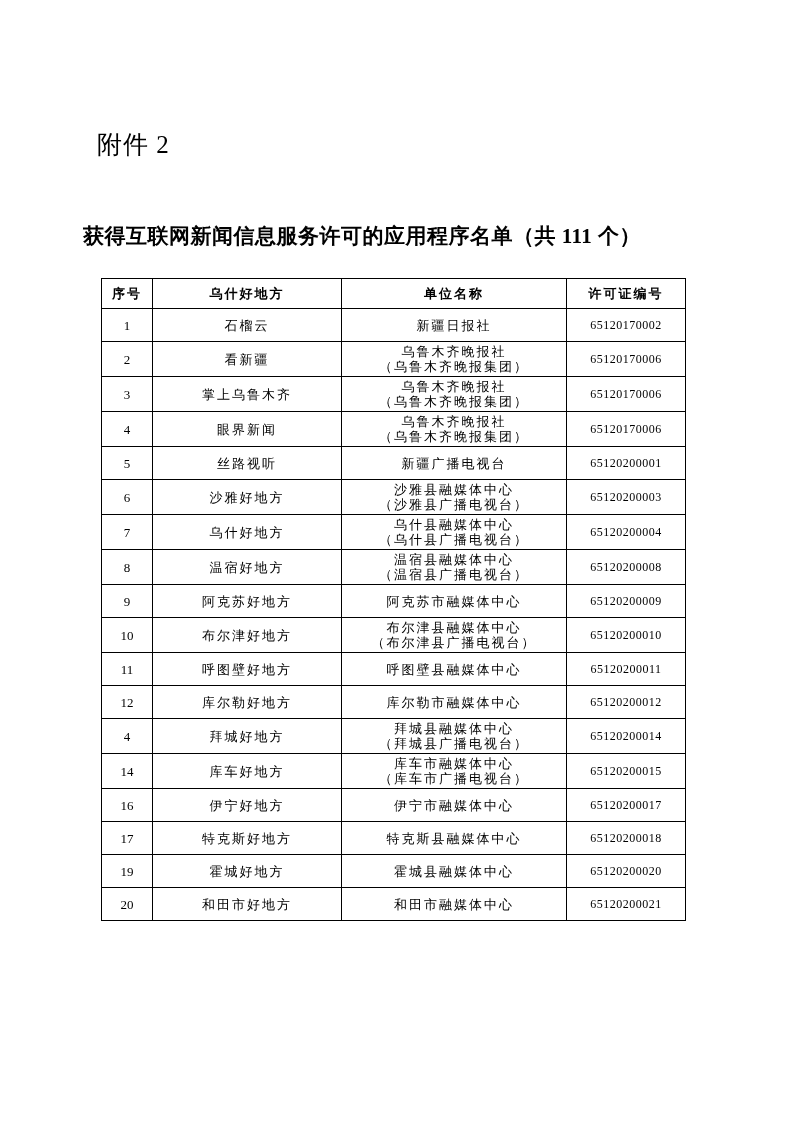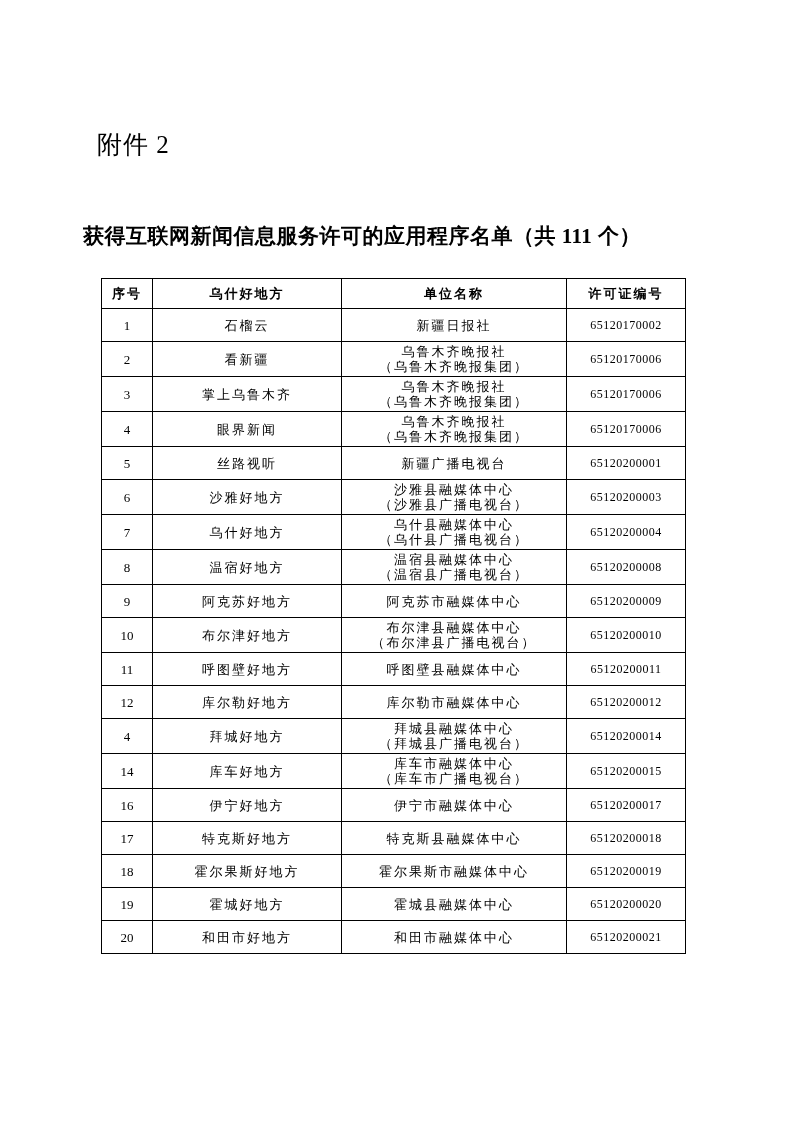--- a/index.html
+++ b/index.html
@@ -236,28 +236,20 @@
         </tr>
         <tr>
           <td class="cell-no">17</td>
           <td class="cell-service">特克斯好地方</td>
           <td class="cell-unit">
             <div class="unit-line">特克斯县融媒体中心</div>
           </td>
           <td class="cell-license">65120200018</td>
         </tr>
         <tr>
-          <td class="cell-no">18</td>
-          <td class="cell-service">霍尔果斯好地方</td>
-          <td class="cell-unit">
-            <div class="unit-line">霍尔果斯市融媒体中心</div>
-          </td>
-          <td class="cell-license">65120200019</td>
-        </tr>
-        <tr>
           <td class="cell-no">19</td>
           <td class="cell-service">霍城好地方</td>
           <td class="cell-unit">
             <div class="unit-line">霍城县融媒体中心</div>
           </td>
           <td class="cell-license">65120200020</td>
         </tr>
         <tr>
           <td class="cell-no">20</td>
           <td class="cell-service">和田市好地方</td>

